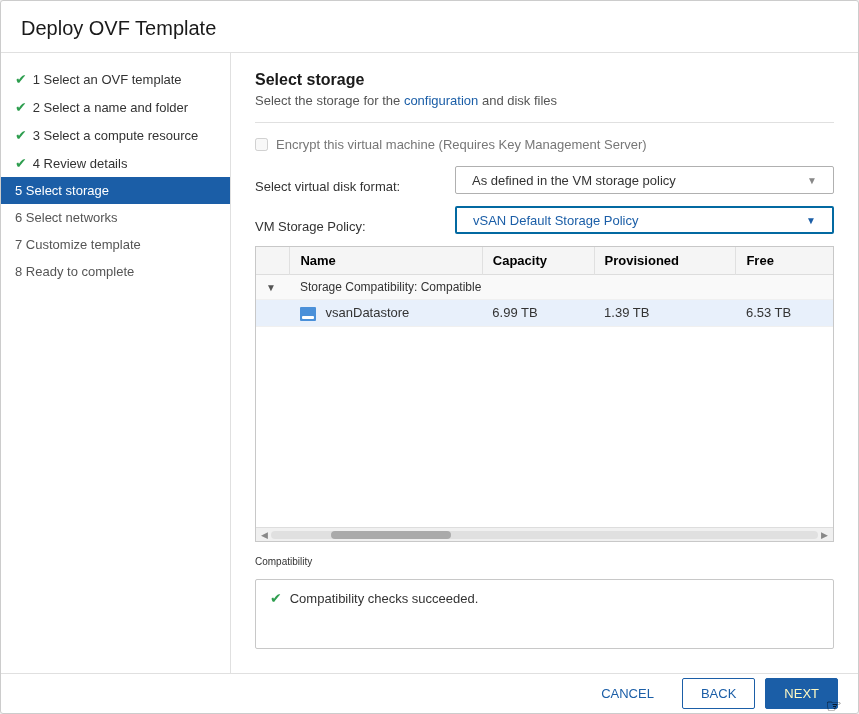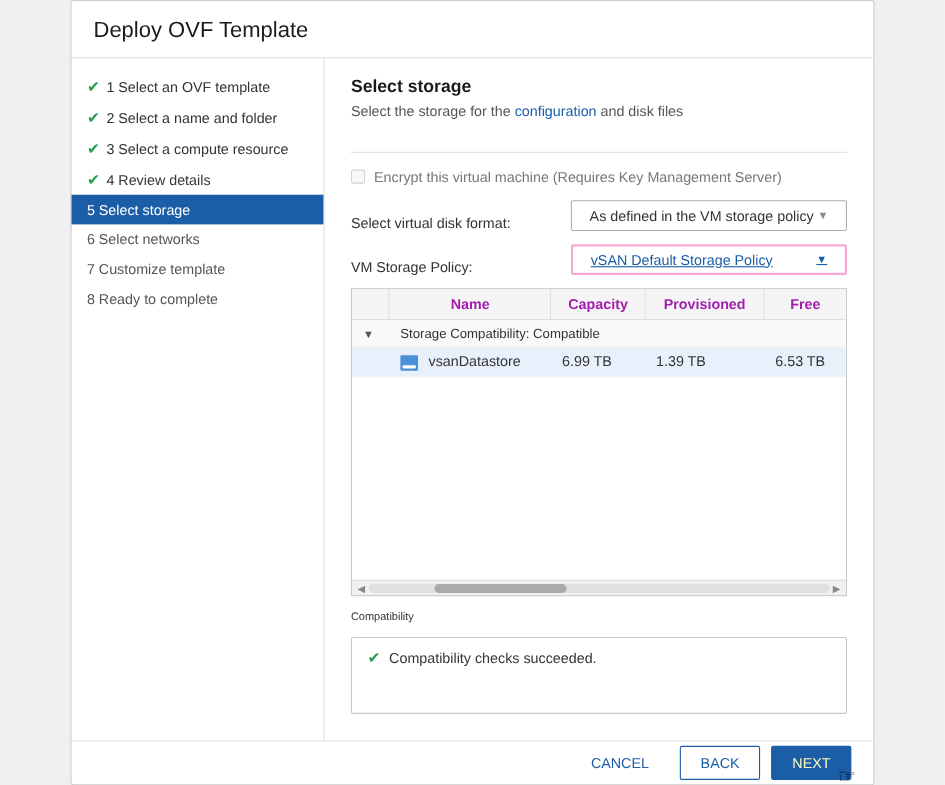--- a/index.html
+++ b/index.html
@@ -7,21 +7,21 @@
       font-family: Arial, sans-serif;
       font-size: 13px;
       background: #f0f0f0;
       display: flex;
       justify-content: center;
       align-items: center;
       min-height: 100vh;
     }
     .dialog {
       background: #fff;
-      width: 731px;
+      width: 859px;
       min-height: 714px;
       border: 1px solid #ccc;
       border-radius: 3px;
       display: flex;
       flex-direction: column;
     }
     .dialog-header {
       padding: 16px 20px 12px 20px;
       border-bottom: 1px solid #e0e0e0;
     }
@@ -71,21 +71,21 @@
     }
     .section-title {
       font-size: 16px;
       font-weight: 600;
       color: #1a1a1a;
       margin-bottom: 4px;
     }
     .section-subtitle {
       font-size: 13px;
       color: #555;
-      margin-bottom: 30px;
+      margin-bottom: 14px;
     }
     .section-subtitle a {
       color: #1b5ea7;
       text-decoration: none;
     }
     hr.divider {
       border: none;
       border-top: 1px solid #e0e0e0;
       margin-bottom: 14px;
     }
@@ -123,23 +123,22 @@
       color: #333;
       background: #fff;
       width: 100%;
       display: flex;
       justify-content: space-between;
       align-items: center;
       cursor: pointer;
       min-height: 28px;
     }
     .select-dropdown.blue-outline {
-      border: 2px solid #f9a8d4;
+      border: 2px solid #0369a1;
       color: #1b5ea7;
-      text-decoration: underline;
     }
     .select-dropdown .arrow {
       color: #888;
       font-size: 10px;
     }
     .select-dropdown.blue-outline .arrow {
       color: #1b5ea7;
     }
     
     .storage-table-wrapper {
@@ -155,23 +154,23 @@
       width: 100%;
       border-collapse: collapse;
       font-size: 13px;
     }
     .storage-table thead tr {
       background: #f5f5f5;
       border-bottom: 1px solid #ddd;
     }
     .storage-table thead th {
       padding: 6px 10px;
-      text-align: center;
+      text-align: left;
       font-weight: 600;
-      color: #a21caf;
+      color: #000000;
       border-right: 1px solid #e0e0e0;
     }
     .storage-table thead th:last-child {
       border-right: none;
     }
     .storage-table tbody td {
       padding: 5px 10px;
       color: #333;
       border-bottom: 1px solid #f0f0f0;
     }

